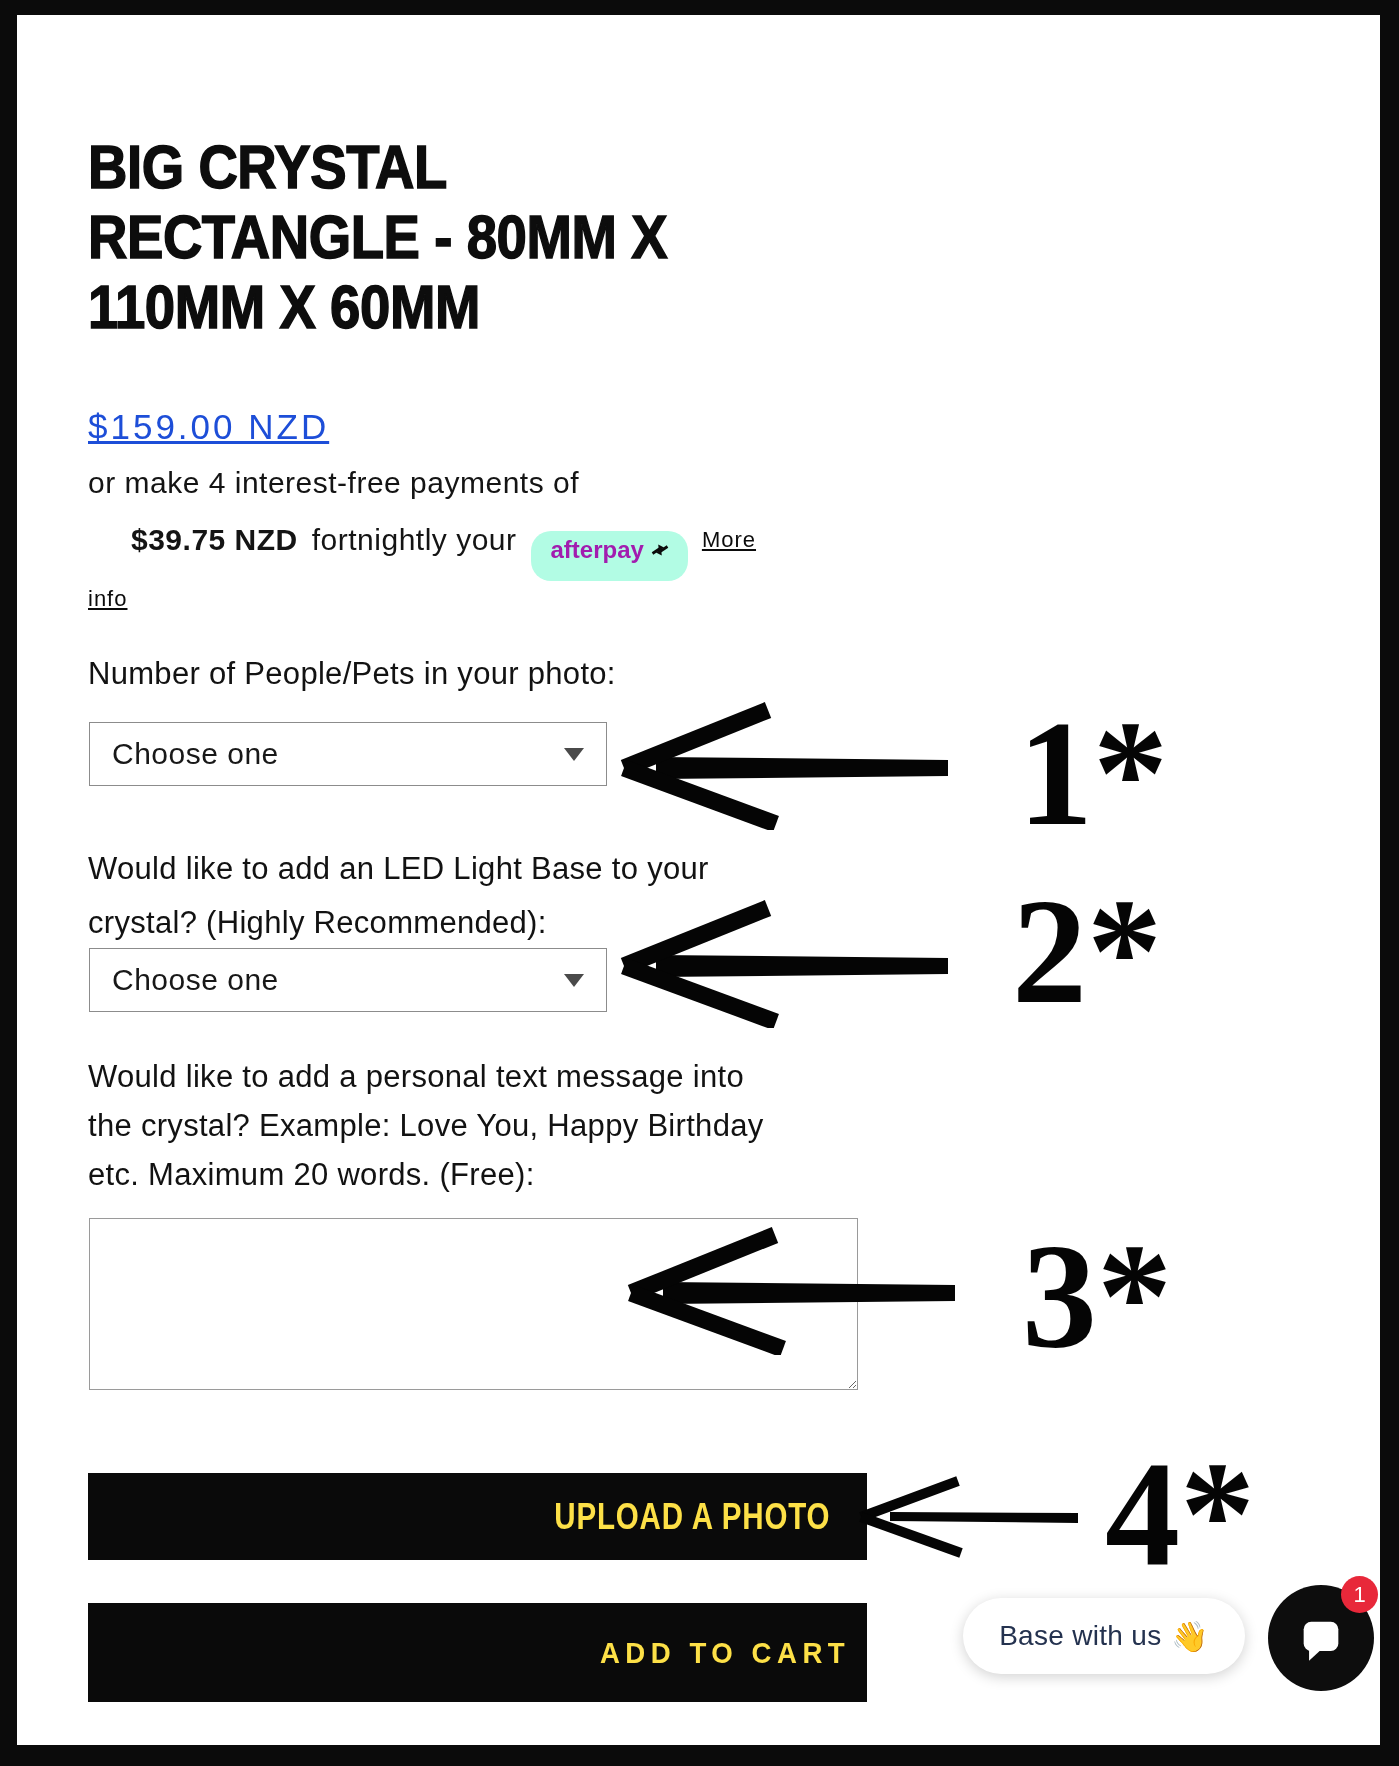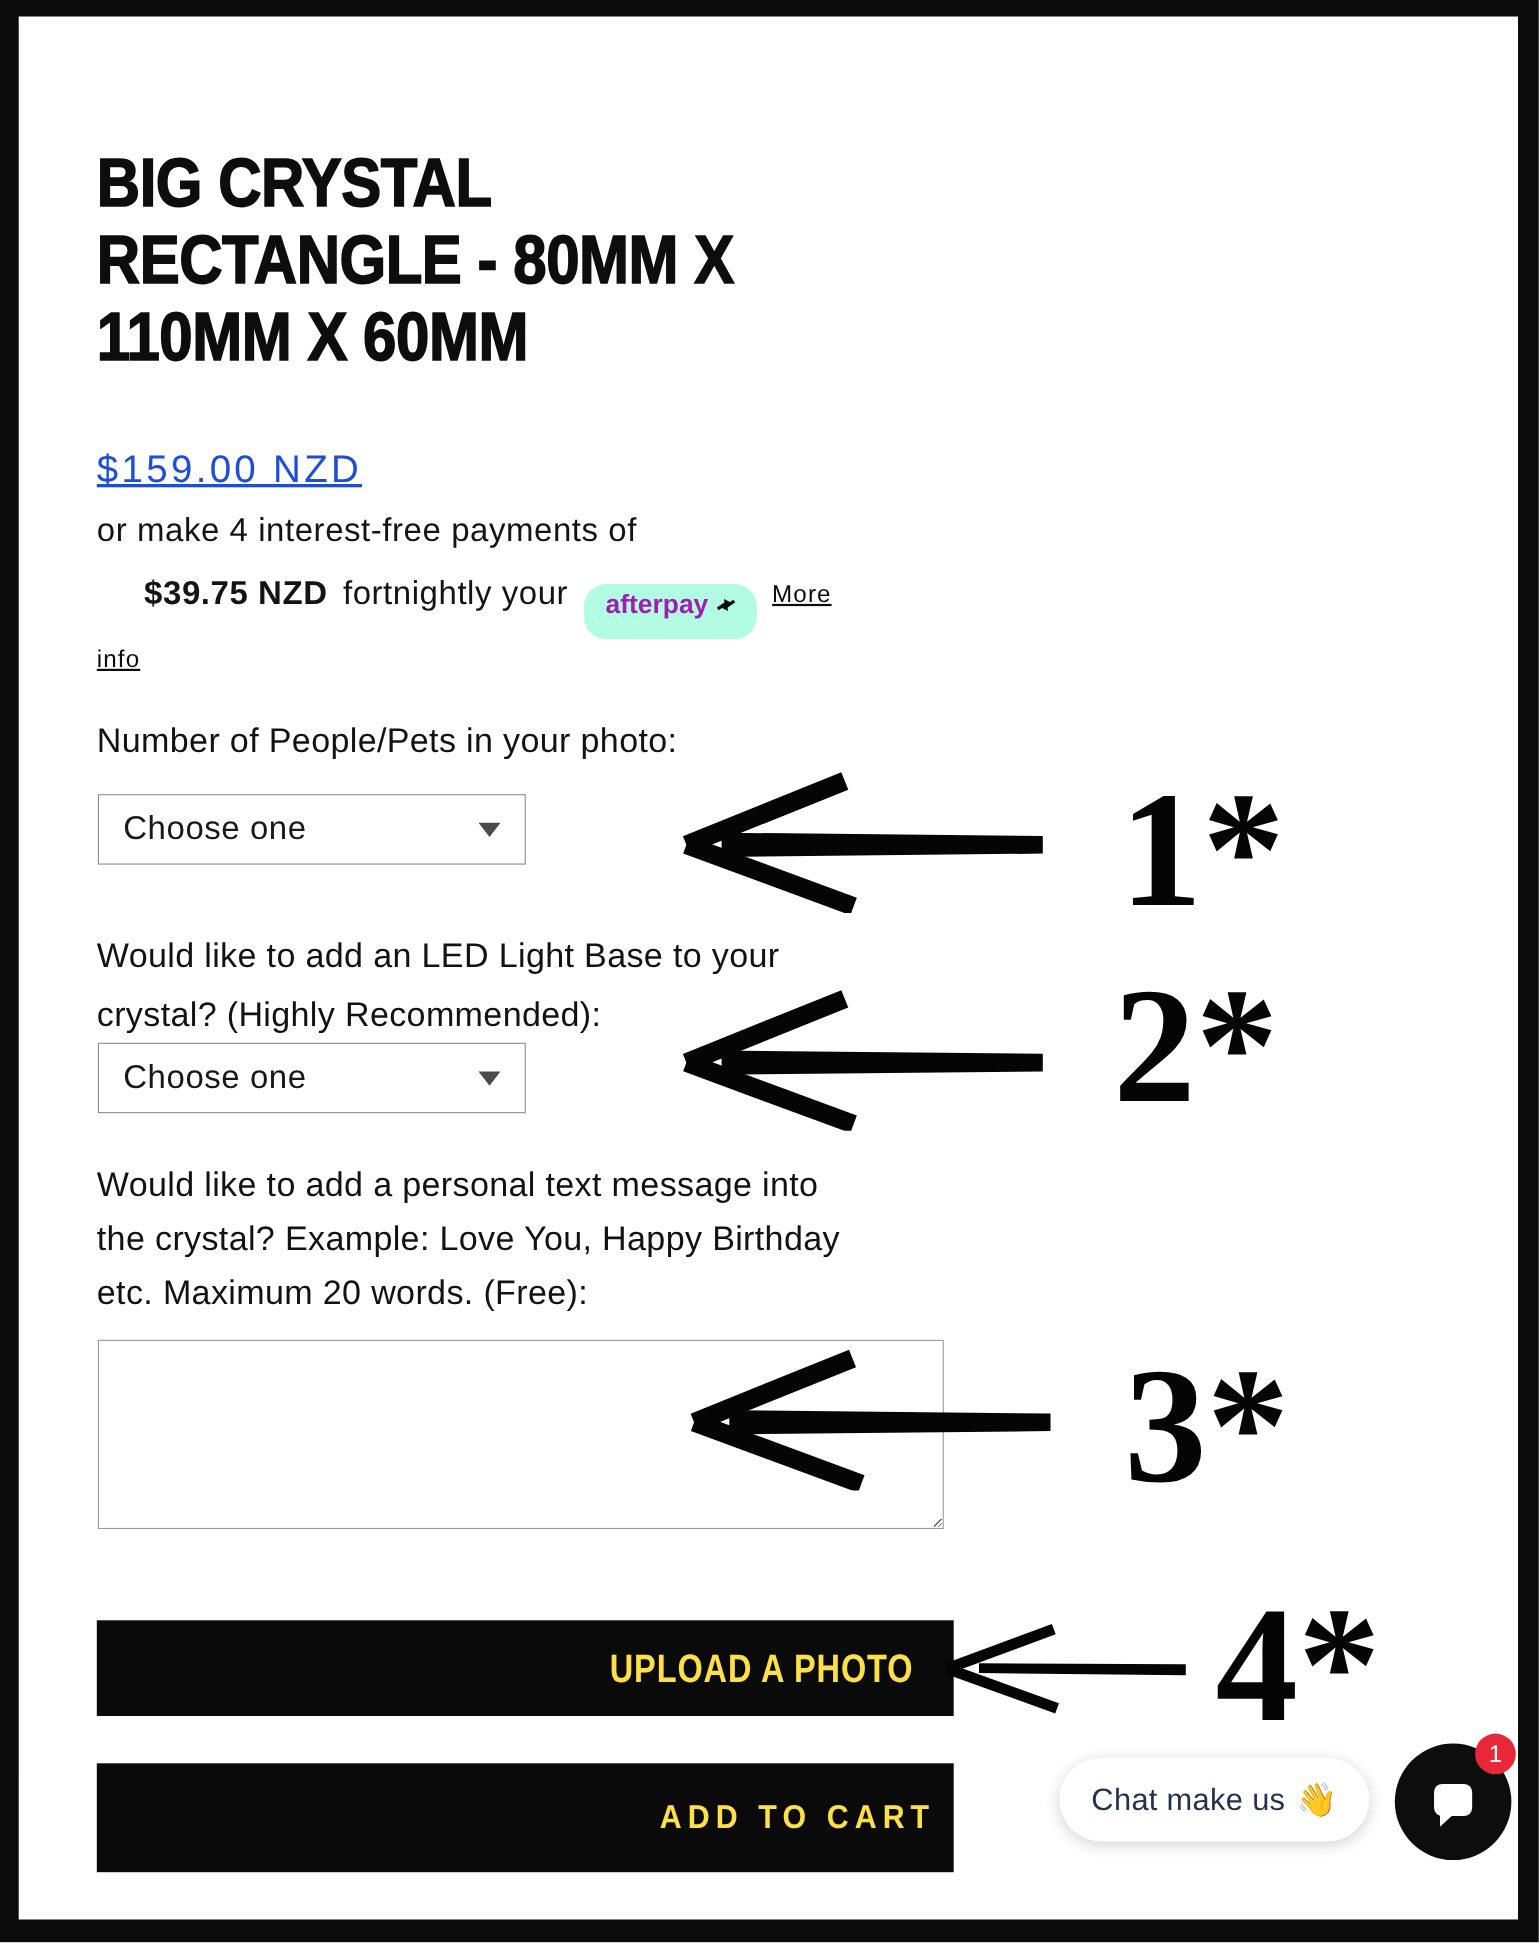--- a/index.html
+++ b/index.html
@@ -38,21 +38,21 @@
   }
   .link{font-size:22px;letter-spacing:1px;color:#0b0b0b;text-decoration:underline;cursor:pointer;font-weight:400;}
   .info-link{left:88px;top:586px;}
 
   
   .field-label{left:88px;width:690px;font-size:31px;line-height:52px;letter-spacing:0.3px;color:#121212;}
   .lbl1{top:648px;}
   .lbl2{top:842px;line-height:54px;}
   .lbl3{top:1052px;line-height:49px;}
   .select{
-    left:89px;width:389px;height:64px;background:#fff;
+    left:89px;width:518px;height:64px;background:#fff;
     border:1px solid #8c8c8c;box-sizing:border-box;
     display:flex;align-items:center;justify-content:space-between;
     padding:16px 22px;cursor:pointer;
   }
   .sel1{top:722px;}
   .sel2{top:948px;}
   .select .val{font-size:30px;font-weight:500;color:#181818;letter-spacing:0.5px;}
   .caret{
     width:0;height:0;border-left:10px solid transparent;border-right:10px solid transparent;
     border-top:13px solid #4a4a4a;
@@ -190,21 +190,21 @@
   <div class="abs anno arrow4">
     <svg width="225" height="96" viewBox="0 0 225 96">
       <polygon points="34,43 222,44 222,54 34,52" fill="#050505"></polygon>
       <line x1="5" y1="48" x2="102" y2="12" stroke="#050505" stroke-width="10"></line>
       <line x1="5" y1="48" x2="105" y2="84" stroke="#050505" stroke-width="10"></line>
     </svg>
   </div>
   <div class="abs anno anno-num n4">4*</div>
 
   <div class="abs chat-pill">
-    <span class="chat-txt">Chat make us</span>
+    <span class="chat-txt">Base with us</span>
     <span class="chat-emoji">👋</span>
   </div>
   <div class="abs chat-fab">
     <span style="display:inline-flex;">
       <svg width="52" height="52" viewBox="0 0 48 48">
         <rect x="8" y="9" width="32" height="27" rx="7" fill="#ffffff"></rect>
         <polygon points="13,33 13,45 26,33" fill="#ffffff"></polygon>
       </svg>
     </span>
   </div>

